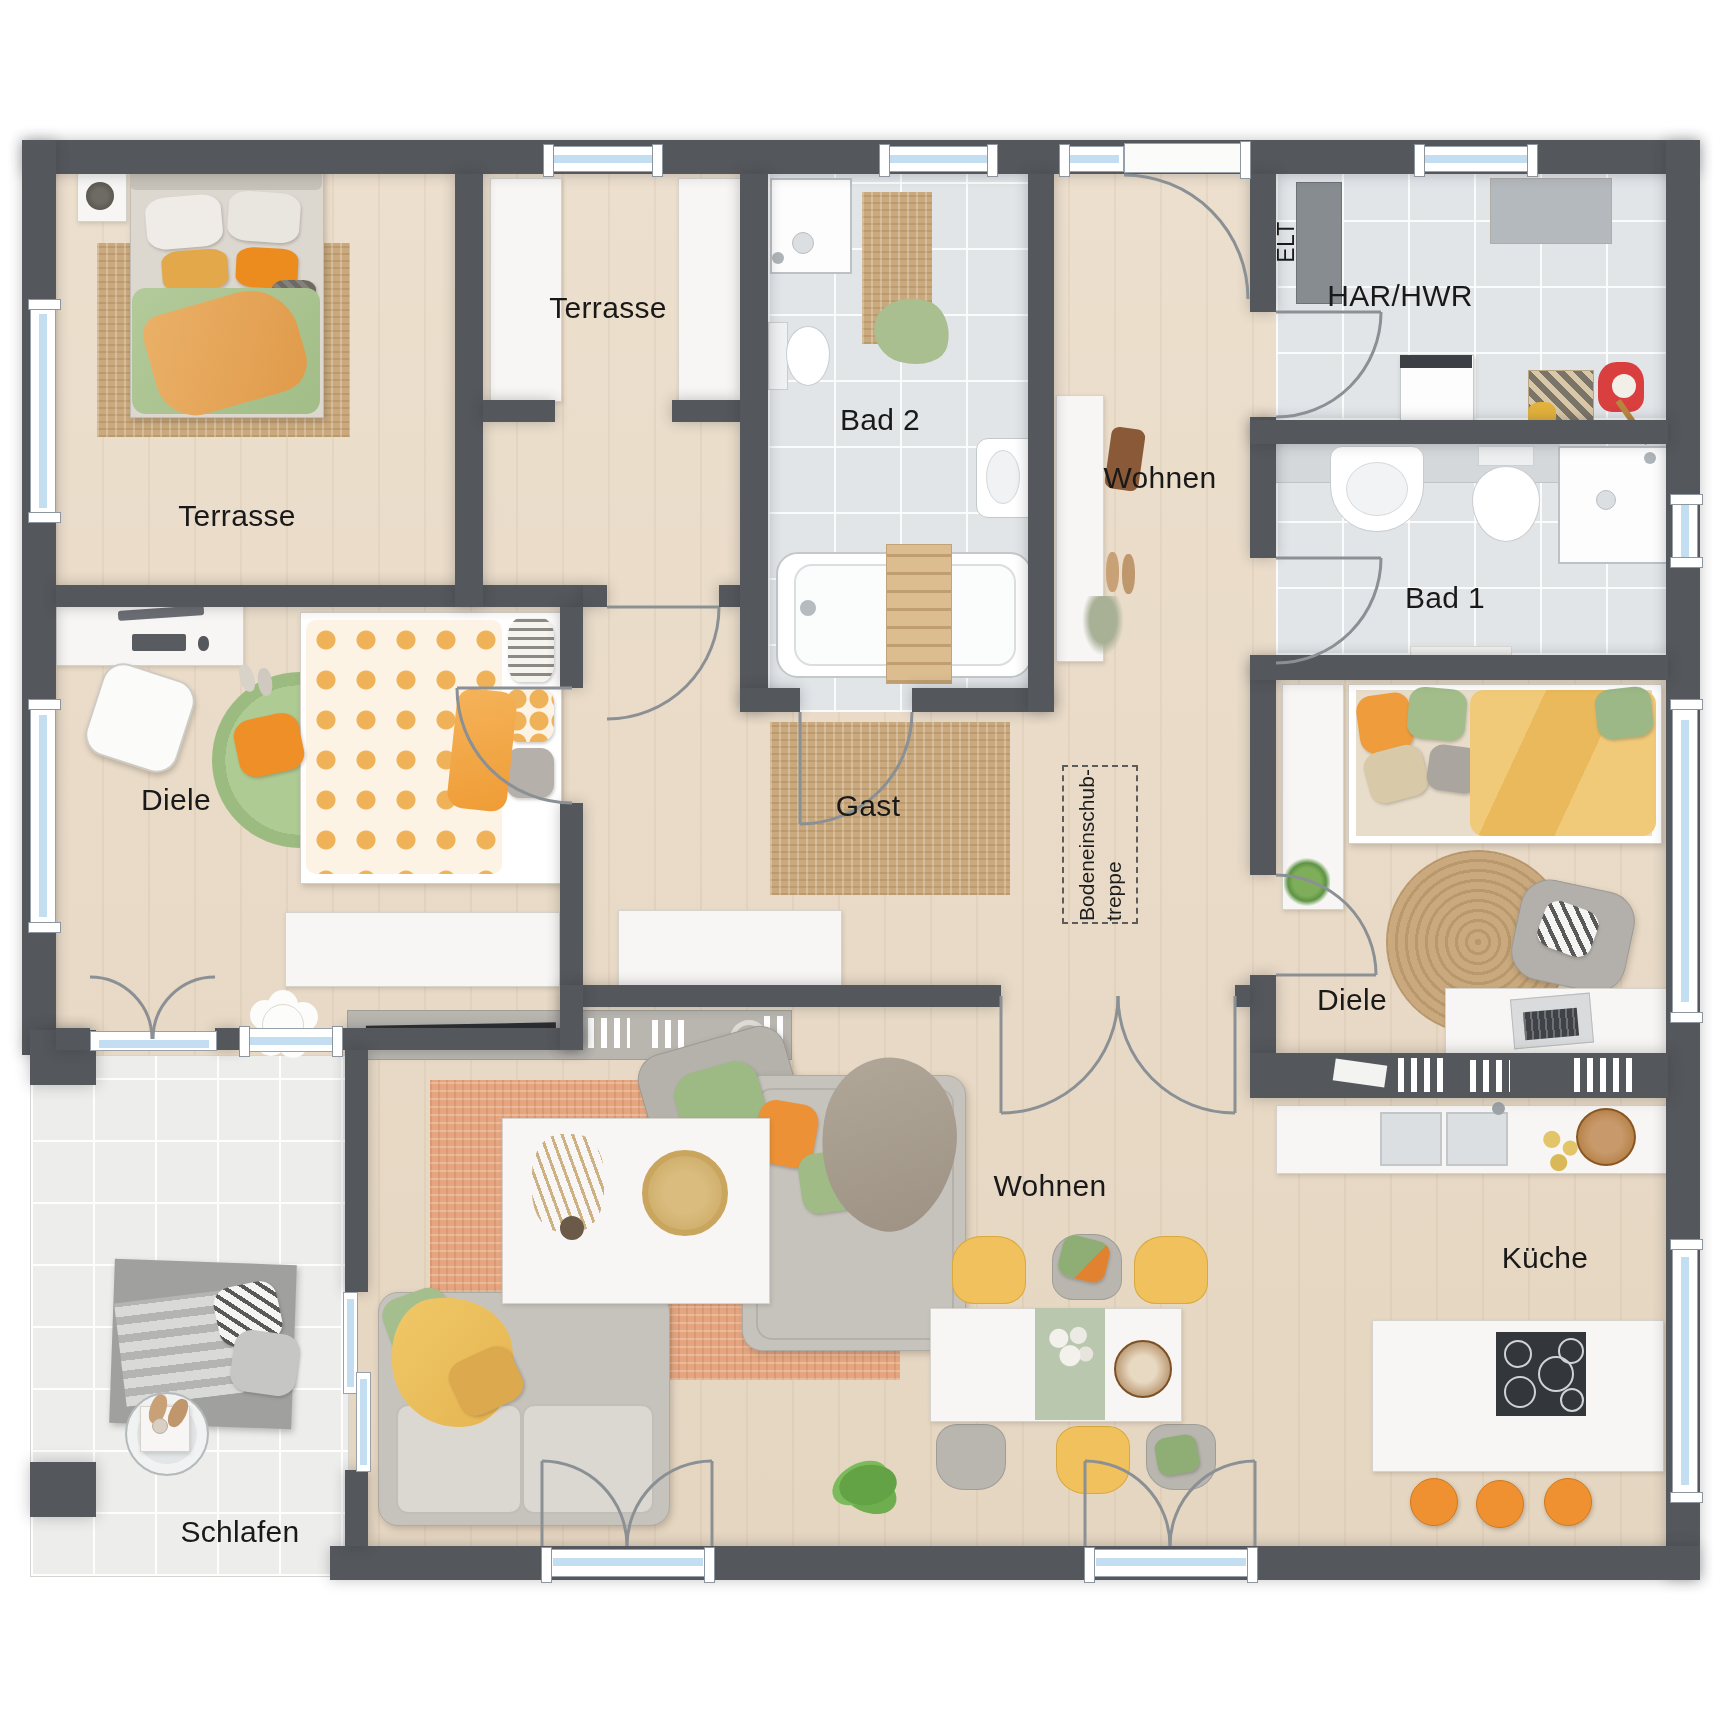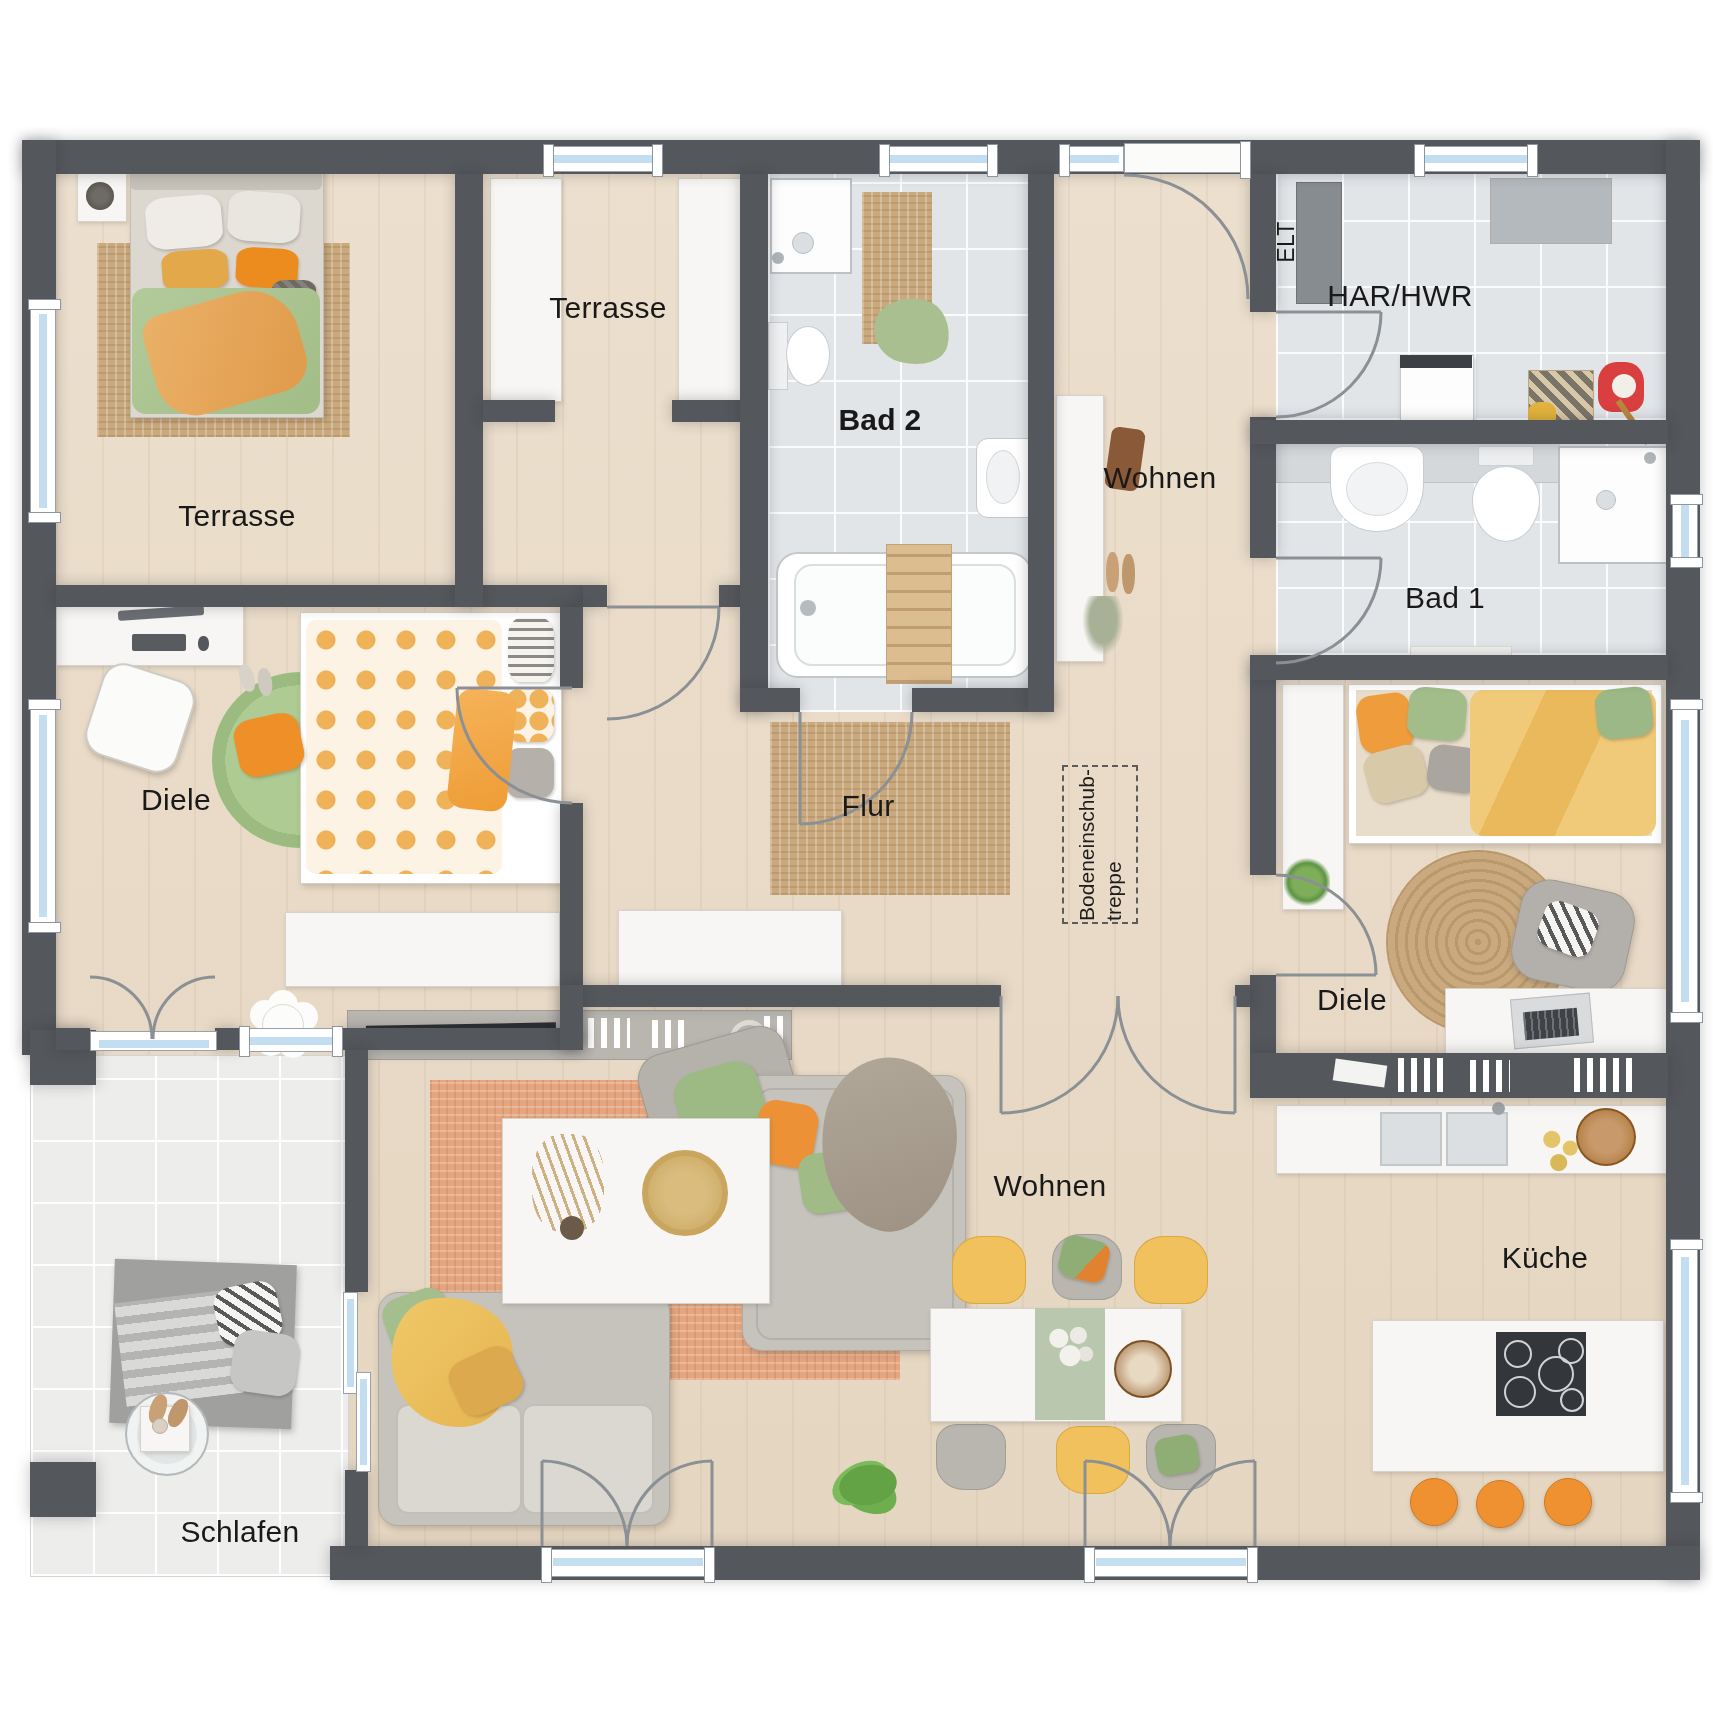--- a/index.html
+++ b/index.html
@@ -369,25 +369,25 @@
     <line x1="1085" y1="1461" x2="1085" y2="1546"></line>
     <line x1="1255" y1="1461" x2="1255" y2="1546"></line>
   </svg>
 
   <div class="dash" style="left:1062px;top:765px;width:72px;height:155px;">
     <div class="txt"><span>Bodeneinschub-</span><br><span>treppe</span></div>
   </div>
 
   <div class="lbl" style="left:237px;top:516px;">Terrasse</div>
   <div class="lbl" style="left:608px;top:308px;">Terrasse</div>
-  <div class="lbl" style="left:880px;top:420px;font-weight:bold;">Bad 2</div>
+  <div class="lbl" style="left:880px;top:420px;">Bad 2</div>
   <div class="lbl" style="left:1160px;top:478px;">Wohnen</div>
   <div class="lbl" style="left:1400px;top:296px;">HAR/HWR</div>
   <div class="lbl" style="left:1445px;top:598px;">Bad 1</div>
   <div class="lbl" style="left:176px;top:800px;">Diele</div>
-  <div class="lbl" style="left:868px;top:806px;">Flur</div>
+  <div class="lbl" style="left:868px;top:806px;">Gast</div>
   <div class="lbl" style="left:1352px;top:1000px;">Diele</div>
   <div class="lbl" style="left:1050px;top:1186px;">Wohnen</div>
   <div class="lbl" style="left:1545px;top:1258px;">Küche</div>
   <div class="lbl" style="left:240px;top:1532px;">Schlafen</div>
   <div class="lbl rot" style="left:1286px;top:242px;">ELT</div>
 
 </div>
 
 </body></html>

